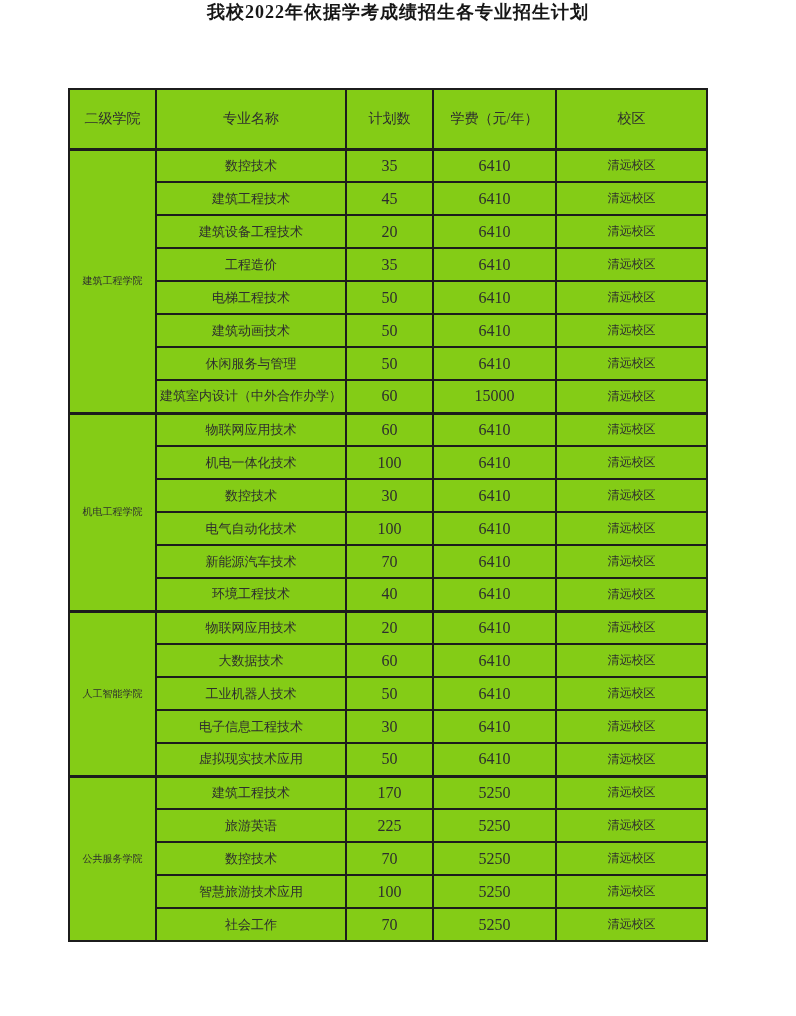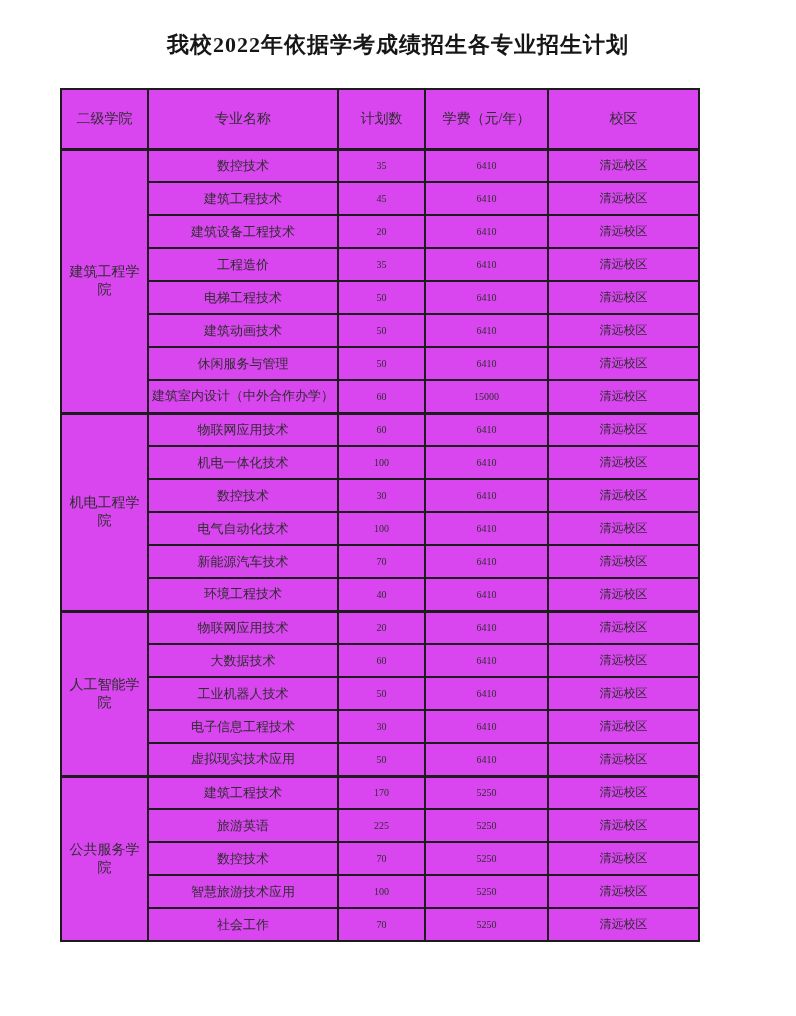--- a/index.html
+++ b/index.html
@@ -9,35 +9,34 @@
   }
   .page {
     position: relative;
     width: 796px;
     height: 1016px;
     background: #ffffff;
     font-family: "Liberation Serif", "DejaVu Serif", serif;
     overflow: hidden;
   }
   .title {
-    padding-top: 30px;
     text-align: center;
-    font-size: 22px;
+    font-size: 18px;
     font-weight: bold;
     color: #161616;
     letter-spacing: 1px;
   }
   table.plan {
     position: absolute;
-    left: 60px;
+    left: 68px;
     top: 88px;
     width: 638px;
     border-collapse: collapse;
     table-layout: fixed;
-    background: #d946ef;
+    background: #84cc16;
   }
   table.plan, table.plan th, table.plan td {
     border: 2px solid #1c1c1c;
   }
   table.plan th, table.plan td {
     text-align: center;
     vertical-align: middle;
     padding: 0 2px;
     color: #2e2e2e;
   }
@@ -51,30 +50,30 @@
   thead th {
     font-size: 14px;
     font-weight: normal;
     color: #242424;
     border-bottom-width: 3px;
   }
   tbody tr { height: 33px; }
   tr.sec-top td { border-top-width: 3px; }
 
   td.college {
-    font-size: 14px;
+    font-size: 10px;
     color: #333333;
     padding: 0 1px;
   }
   td.major {
     font-size: 13px;
     color: #2e2e2e;
   }
   td.num {
-    font-size: 10px;
+    font-size: 16px;
     color: #262626;
   }
   td.campus {
     font-size: 12px;
     color: #474747;
     margin-left: 28px;
   }
 </style>
 </head>
 <body>

